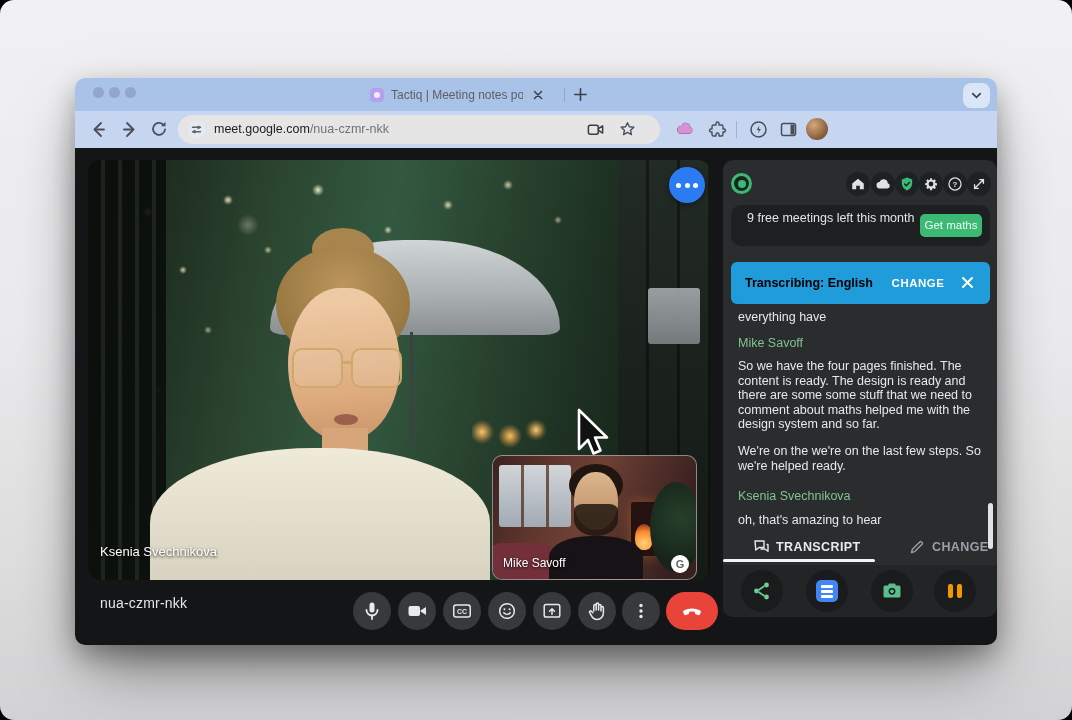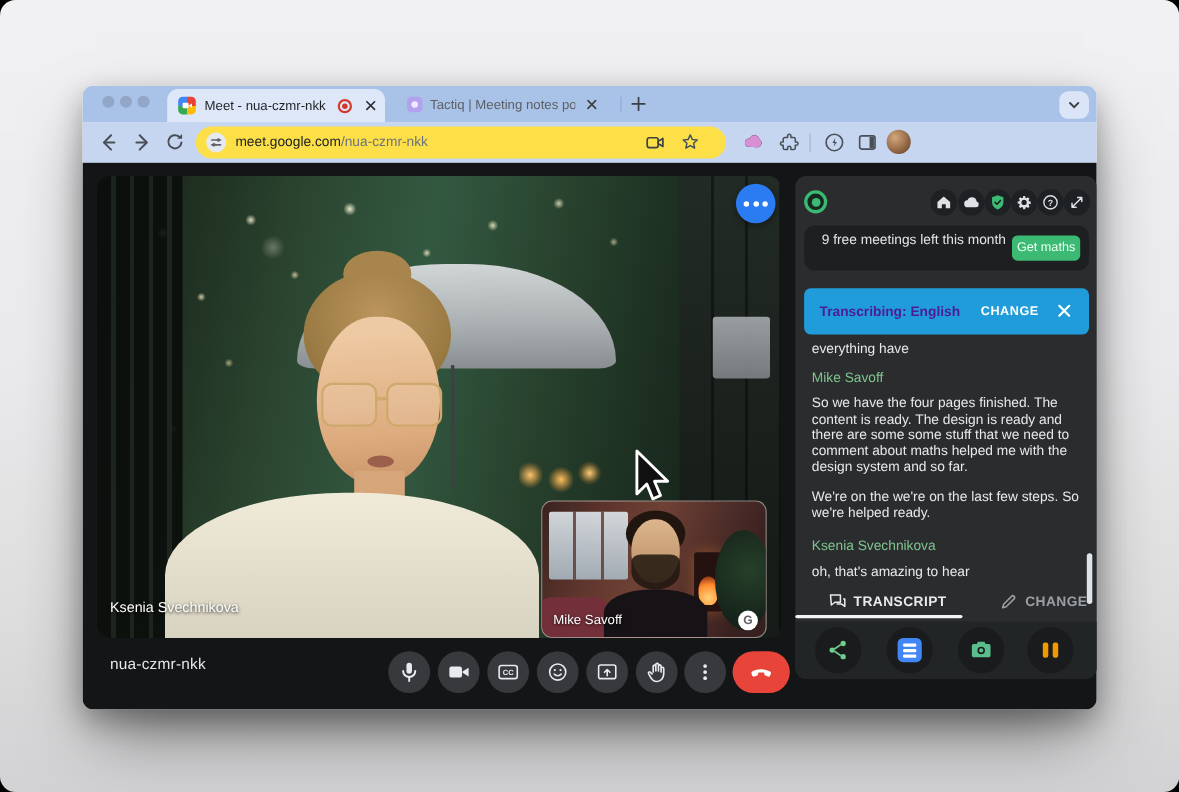--- a/index.html
+++ b/index.html
@@ -20,21 +20,21 @@
              white-space:nowrap;overflow:hidden;}
   .rec-ind{position:absolute;left:155px;top:9px;width:9px;height:9px;border-radius:50%;
            border:2.5px solid #d4372c;}
   .rec-ind::after{content:"";position:absolute;left:2px;top:2px;width:5px;height:5px;border-radius:50%;background:#d4372c;}
   .tab2{position:absolute;left:288px;top:4px;width:200px;height:26px;}
   .tab2 .tab-title{color:#5c6066;width:132px;left:28px;line-height:26px;}
   .tabsep{position:absolute;left:489px;top:10px;width:1px;height:14px;background:#8ea7d2;}
   .chev-btn{position:absolute;left:888px;top:5px;width:27px;height:25px;border-radius:8px;background:#dbe5f8;}
   
   .toolbar{position:absolute;left:0;top:33px;width:922px;height:37px;background:#c6d6f1;}
-  .urlpill{position:absolute;left:103px;top:4px;width:482px;height:29px;border-radius:15px;background:#fde047;}
+  .urlpill{position:absolute;left:103px;top:4px;width:482px;height:29px;border-radius:15px;background:#e5e5e5;}
   .urltext{position:absolute;left:36px;top:0;height:29px;line-height:29px;font-size:12.5px;color:#202226;}
   .urltext .path{color:#6e737a;}
   .divider{position:absolute;top:10px;width:1px;height:17px;background:#9fb2d6;}
   .avatar{position:absolute;left:731px;top:7px;width:22px;height:22px;border-radius:50%;
           background:radial-gradient(circle at 35% 32%,#d3a87c,#8a5f3e 65%,#5c402a);}
   .updatepill{position:absolute;left:766px;top:5px;width:141px;height:27px;border-radius:13.5px;background:#a6bee6;}
   .updatepill span{position:absolute;left:13px;top:0;height:27px;line-height:27px;font-size:11px;color:#2e4054;}
   
   .content{position:absolute;left:0;top:70px;width:922px;height:497px;background:#141517;}
   .video{position:absolute;left:13px;top:12px;width:622px;height:420px;border-radius:12px;overflow:hidden;
@@ -117,21 +117,21 @@
   .panel{position:absolute;left:648px;top:12px;width:274px;height:457px;background:#2a2c2e;border-radius:10px;}
   .logo{position:absolute;left:8px;top:13px;width:15px;height:15px;border-radius:50%;border:3.5px solid #3cba74;background:#15271e;}
   .logo::after{content:"";position:absolute;left:3.5px;top:3.5px;width:8px;height:8px;border-radius:50%;background:#3cba74;}
   .hicon{position:absolute;top:12px;width:24px;height:24px;border-radius:50%;background:#1e2123;}
   .hicon svg{position:absolute;left:4px;top:4px;}
   .card{position:absolute;left:8px;top:45px;width:259px;height:41px;border-radius:10px;background:#1d1f21;}
   .card .txt{position:absolute;left:16px;top:5px;width:180px;font-size:12.5px;line-height:16px;color:#e2e4e6;text-align:left;}
   .getmore{position:absolute;left:189px;top:9px;width:62px;height:23px;border-radius:5px;background:#3cba74;
            font-size:11.5px;color:#eafff3;text-align:center;line-height:23px;}
   .banner{position:absolute;left:8px;top:102px;width:259px;height:42px;border-radius:6px;background:#1f9cd9;}
-  .banner .status{position:absolute;left:14px;top:0;height:49px;line-height:42px;font-size:12.5px;font-weight:bold;color:#4c1d95;}
+  .banner .status{position:absolute;left:14px;top:0;height:49px;line-height:42px;font-size:12.5px;font-weight:bold;color:#000000;}
   .banner .change{position:absolute;left:156px;top:0;height:42px;line-height:42px;width:62px;text-align:center;
                   font-size:11.5px;font-weight:bold;letter-spacing:.5px;color:#fff;}
   .banner .bx{position:absolute;left:228px;top:12px;}
   .entry{position:absolute;left:15px;width:252px;font-size:12.5px;line-height:14.5px;color:#e6e8e9;}
   .speaker{color:#7fc48f;}
   .sbar{position:absolute;left:265px;top:343px;width:5px;height:46px;border-radius:3px;background:#e0e3e6;}
   .ttab{position:absolute;top:374px;height:26px;}
   .ttab span{position:absolute;top:0;height:26px;line-height:26px;font-size:12.5px;letter-spacing:.4px;font-weight:bold;}
   .underline{position:absolute;left:0;top:399px;width:152px;height:2.5px;border-radius:2px;background:#f1f3f4;}
   .ptoolbar{position:absolute;left:0;top:405px;width:274px;height:52px;background:#222526;border-radius:0 0 10px 10px;}
@@ -147,35 +147,20 @@
 
 <div class="backdrop"></div>
 
 <div class="window">
 
   <div class="tabstrip">
     <div class="tl" style="left:18px"></div>
     <div class="tl" style="left:34px"></div>
     <div class="tl" style="left:50px"></div>
 
-    <div class="tab-active">
-      <div class="abs" style="left:10px;top:7px;width:16px;height:16px;border-radius:4px;background:conic-gradient(#ea4335 0 25%,#fbbc04 0 50%,#34a853 0 75%,#4285f4 0);">
-        <svg width="16" height="16" viewBox="0 0 16 16" style="position:absolute;left:0;top:0">
-              <rect x="4" y="5.5" width="5.5" height="5" rx="1" fill="#fff"></rect>
-              <path d="M9.5 8l3-2v4l-3-2z" fill="#fff"></path>
-            </svg>
-      </div>
-      <span class="tab-title" style="left:34px;width:118px">Meet - nua-czmr-nkk</span>
-      <span class="rec-ind"></span>
-      <span class="abs" style="left:178px;top:8px">
-        <svg width="14" height="14" viewBox="0 0 14 14">
-              <path d="M3.5 3.5l7 7M10.5 3.5l-7 7" stroke="#2c2e33" stroke-width="1.5" stroke-linecap="round"></path>
-            </svg>
-      </span>
-    </div>
 
     <div class="tab2">
       <div class="abs" style="left:7px;top:6px;width:14px;height:14px;border-radius:4px;background:#b3a0ee;">
         <div class="abs" style="left:4px;top:4px;width:6px;height:6px;border-radius:50%;background:#efeaff;"></div>
       </div>
       <span class="tab-title">Tactiq | Meeting notes powe</span>
       <span class="abs" style="left:168px;top:6px">
         <svg width="14" height="14" viewBox="0 0 14 14">
               <path d="M3.5 3.5l7 7M10.5 3.5l-7 7" stroke="#3c4043" stroke-width="1.5" stroke-linecap="round"></path>
             </svg>

